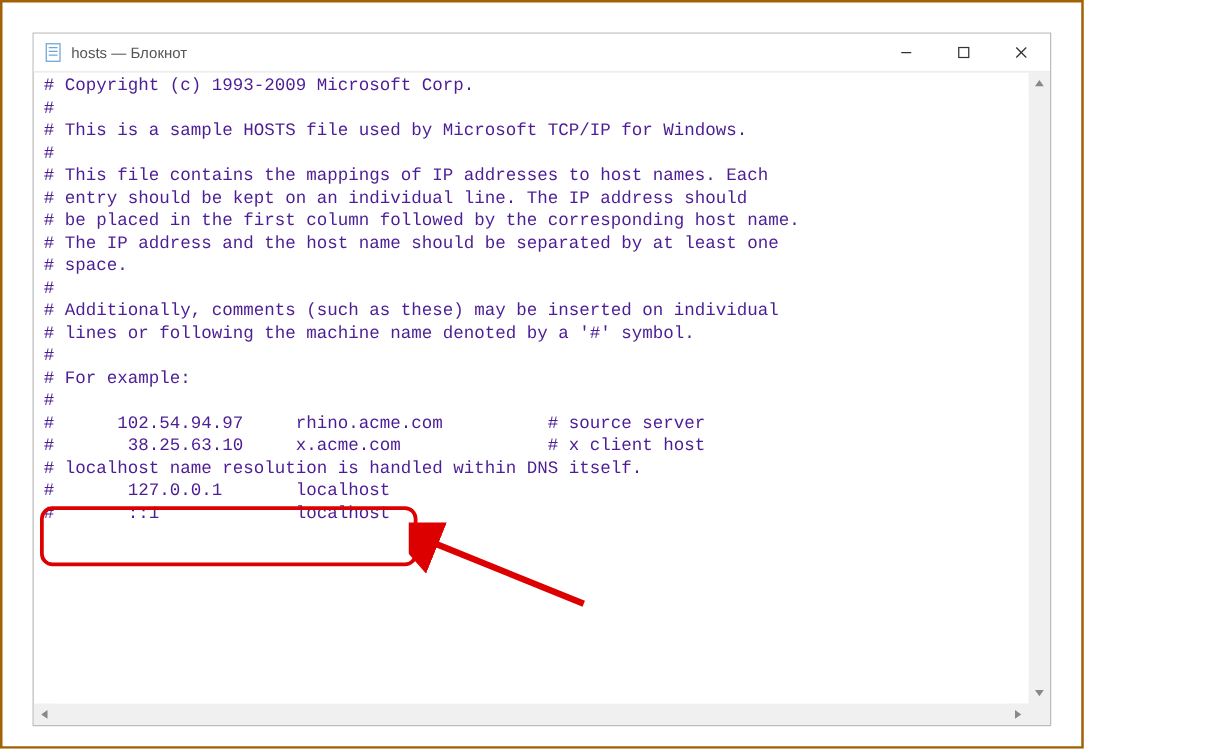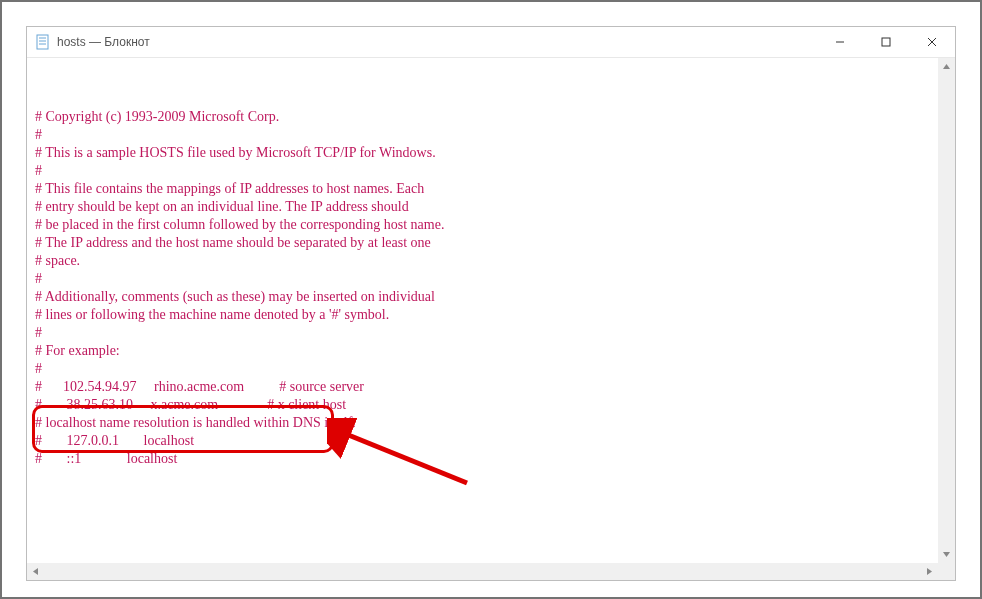--- a/index.html
+++ b/index.html
@@ -1,28 +1,28 @@
 <!DOCTYPE html>
 <html><head>
 <meta charset="utf-8">
 <style>
   html,body{margin:0;padding:0;background:#fff;font-family:"Segoe UI",Tahoma,sans-serif;font-size:12px;color:#000;}
-  .outer{width:982px;height:599px;box-sizing:border-box;border:2px solid #737373;position:relative;background:#fff;}
+  .outer{width:867px;height:599px;box-sizing:border-box;border:2px solid #a16207;position:relative;background:#fff;}
   .window{position:absolute;left:24px;top:24px;right:24px;bottom:16px;border:1px solid #bdbdbd;background:#fff;display:flex;flex-direction:column;}
   .titlebar{height:30px;display:flex;align-items:center;border-bottom:1px solid #e8e8e8;background:#fff;}
   .app-icon{width:16px;height:16px;margin:0 6px 0 8px;display:inline-block;}
   .app-icon svg{display:block}
   .title-text{color:#555;font-size:12px;flex:0 0 auto;}
   .title-spacer{flex:1 1 auto;}
   .winbtn{width:46px;height:30px;display:flex;align-items:center;justify-content:center;color:#555;}
   .winbtn svg{display:block}
   .menubar{height:20px;display:flex;align-items:center;padding:0 4px;gap:2px;border-bottom:1px solid #f0f0f0;}
   .menuitem{padding:1px 7px;font-size:12px;color:#000;border-radius:2px;}
   .editor-wrap{flex:1 1 auto;position:relative;overflow:hidden;}
-  .editor{position:absolute;inset:0 17px 17px 0;padding:2px 2px 2px 8px;font-family:Liberation Serif, serif;font-size:14px;line-height:18px;white-space:pre;color:#be185d;margin-top:48px;}
+  .editor{position:absolute;inset:0 17px 17px 0;padding:2px 2px 2px 8px;font-family:Liberation Mono, monospace;font-size:14px;line-height:18px;white-space:pre;color:#4c1d95;}
   .vscroll{position:absolute;top:0;right:0;bottom:17px;width:17px;background:#f0f0f0;display:flex;flex-direction:column;justify-content:space-between;}
   .hscroll{position:absolute;left:0;right:17px;bottom:0;height:17px;background:#f0f0f0;display:flex;flex-direction:row;justify-content:space-between;}
   .sc-btn{width:17px;height:17px;display:flex;align-items:center;justify-content:center;color:#666;background:#f0f0f0;}
   .sc-corner{position:absolute;right:0;bottom:0;width:17px;height:17px;background:#f0f0f0;}
   .callout{position:absolute;border:3px solid #d00;border-radius:10px;background:transparent;pointer-events:none;}
   .arrow{position:absolute;pointer-events:none;}
 </style>
 </head>
 <body>
 

